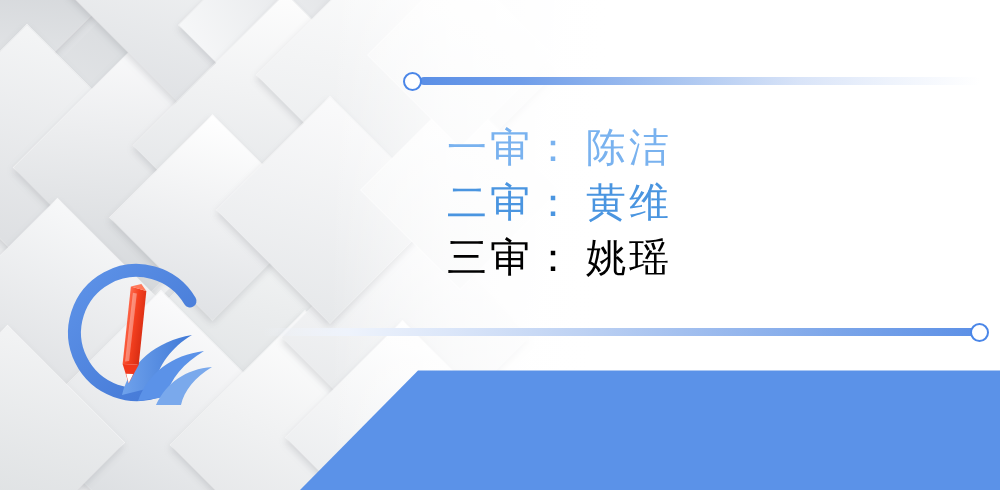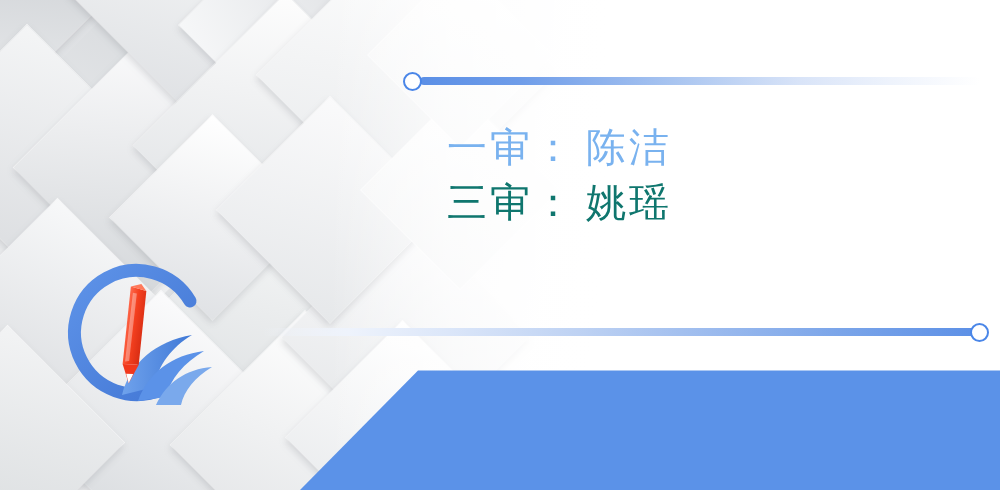--- a/index.html
+++ b/index.html
@@ -94,21 +94,21 @@
     font-size: 40px;
     line-height: 55px;
     letter-spacing: 2px;
     font-weight: 400;
     white-space: nowrap;
   }
   .credit-line .lbl { letter-spacing: 3px; }
   .credit-line .nm { margin-left: 10px; letter-spacing: 3px; }
   .c1 { color: #79b2ef; }
   .c2 { color: #4a95e0; }
-  .c3 { color: #0f766e; }
+  .c3 { color: #000000; }
 
   
   .banner {
     position: absolute;
     left: 0;
     top: 360px;
     width: 1000px;
     height: 130px;
     background: #5b92e8;
     clip-path: polygon(41.8% 8.1%, 100% 8.1%, 100% 100%, 30.0% 100%);
@@ -201,20 +201,23 @@
   <div class="line-top"></div>
   <div class="dot dot-top"></div>
 
   <div class="line-bot"></div>
   <div class="dot dot-bot"></div>
 
   <div class="credits">
     <div class="credit-line c1">
       <span class="lbl">一审：</span><span class="nm">陈洁</span>
     </div>
+    <div class="credit-line c2">
+      <span class="lbl">二审：</span><span class="nm">黄维</span>
+    </div>
     <div class="credit-line c3">
       <span class="lbl">三审：</span><span class="nm">姚瑶</span>
     </div>
   </div>
 
   <div class="banner"></div>
 
 </div>
 
 </body></html>

